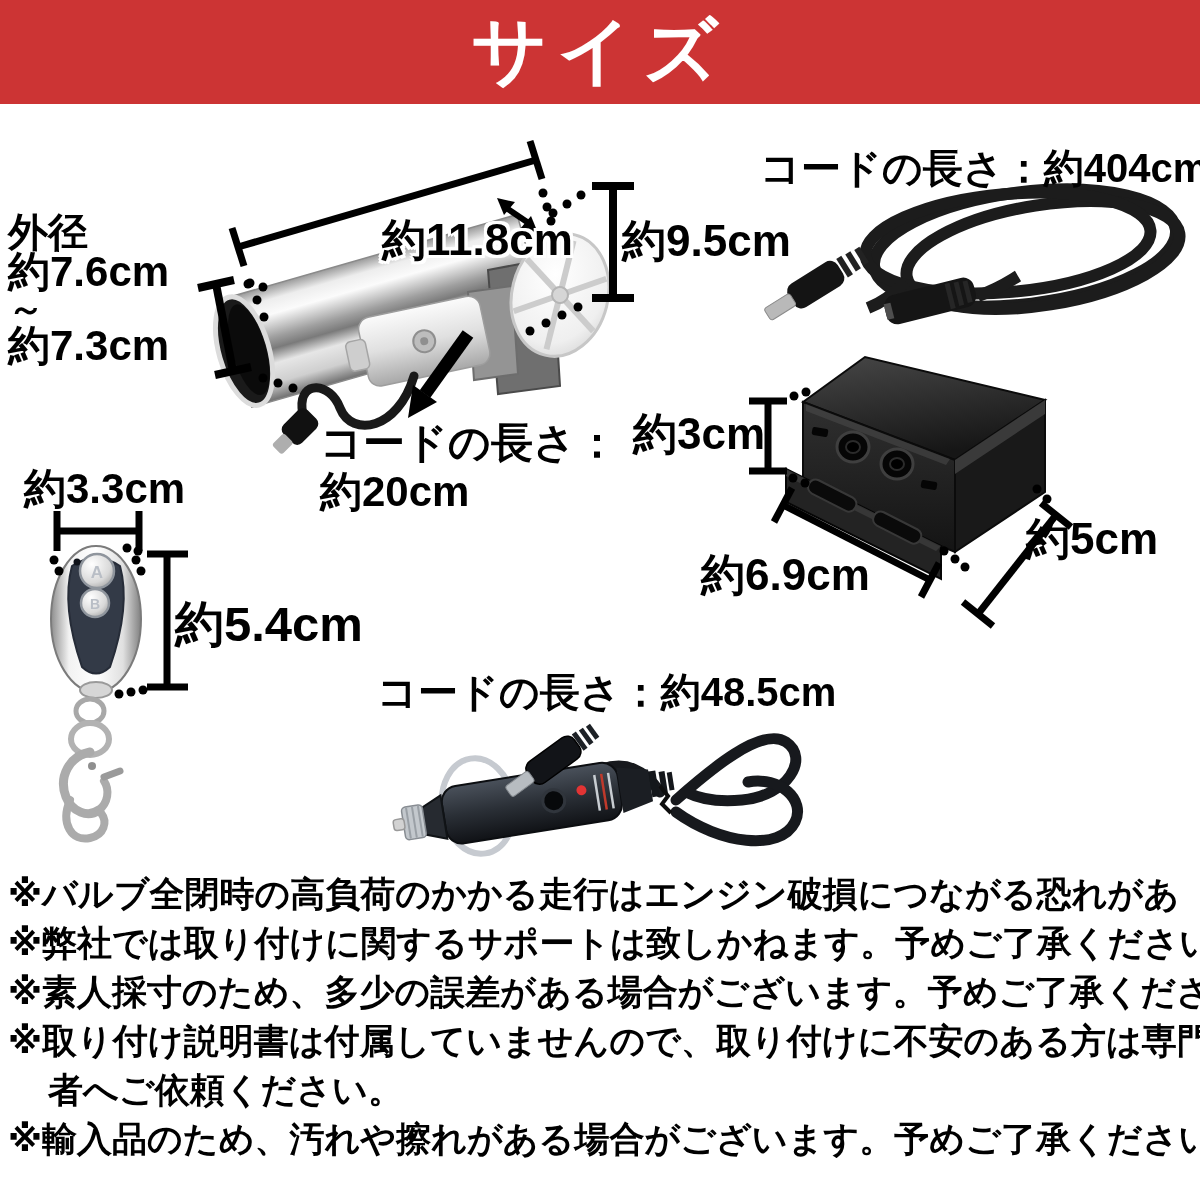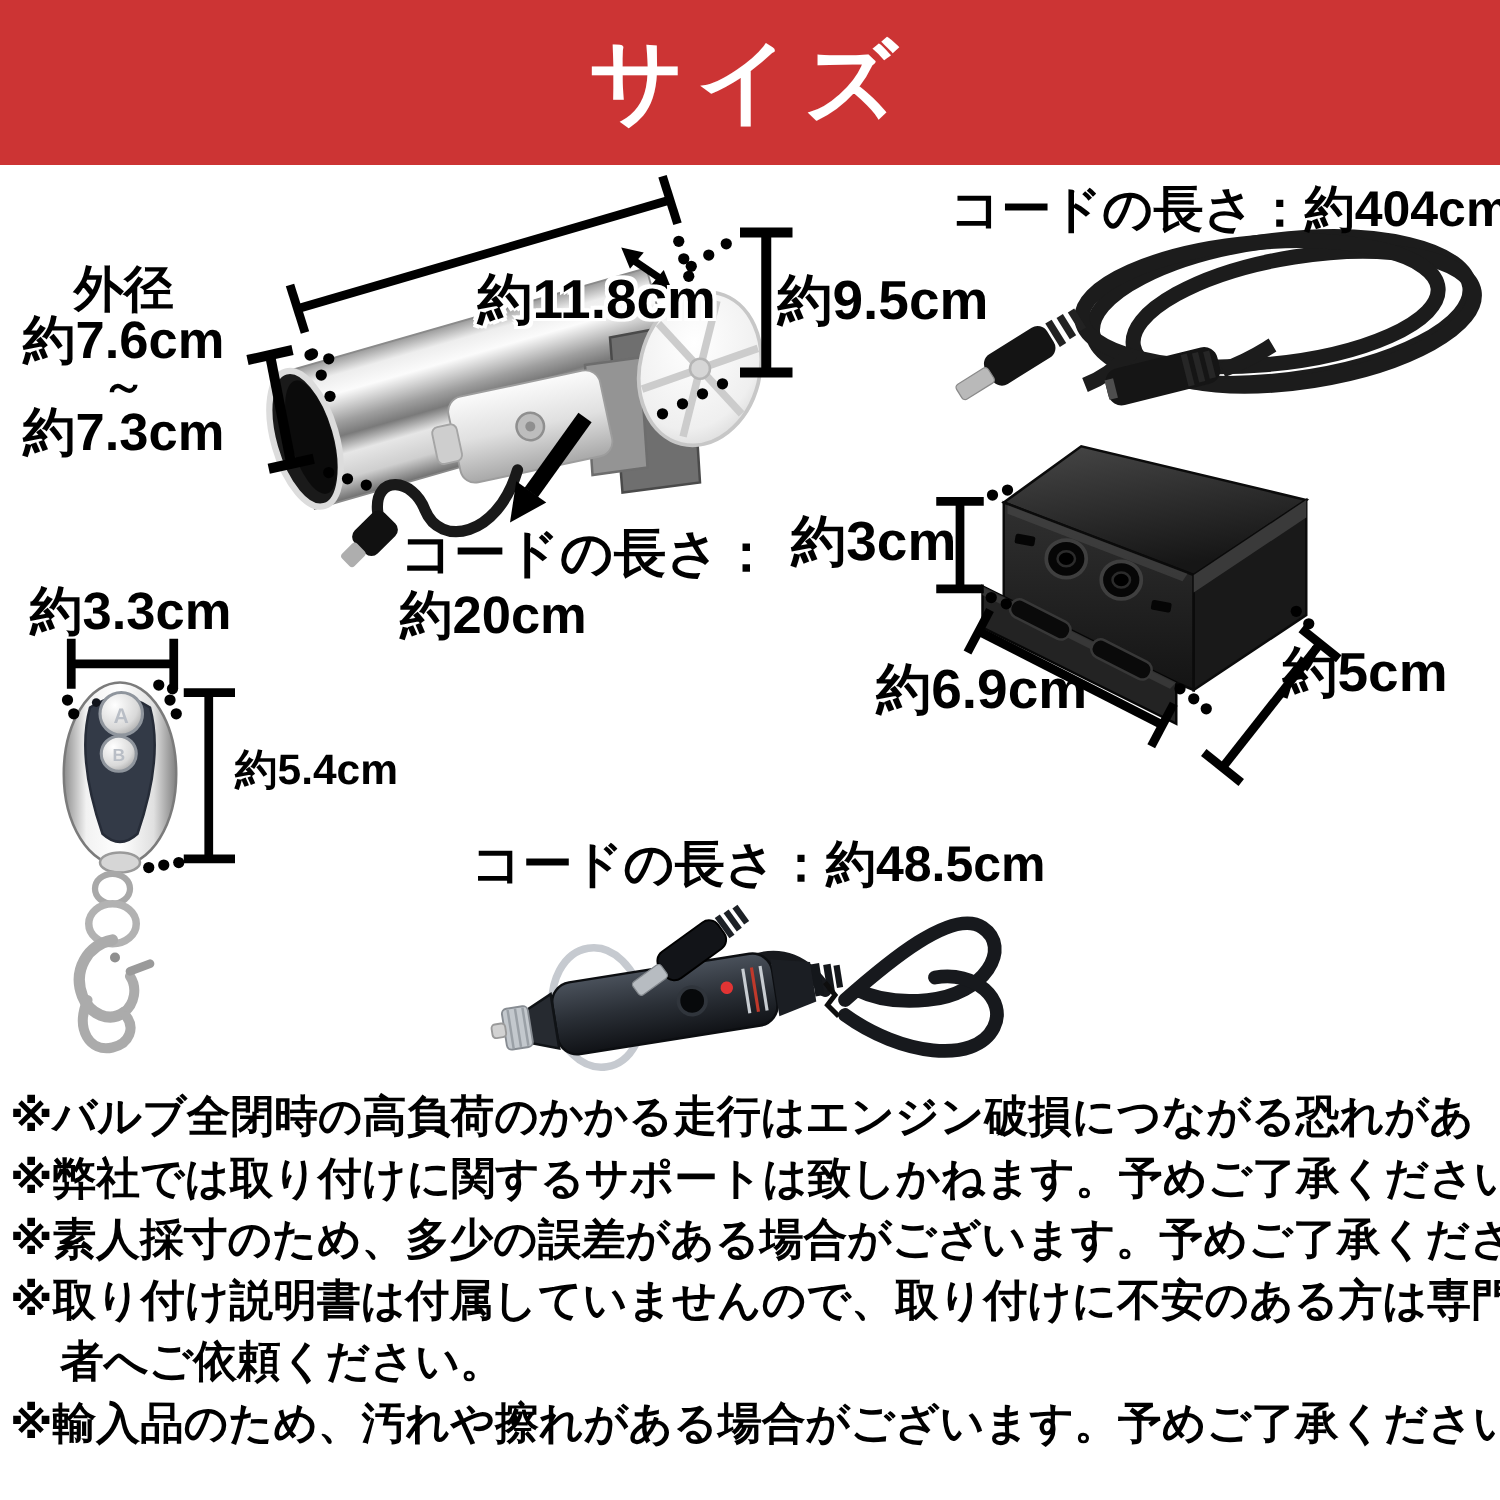--- a/index.html
+++ b/index.html
@@ -1,41 +1,41 @@
 <!DOCTYPE html>
 <html><head>
 <meta charset="utf-8">
 <style>
   html,body{margin:0;padding:0;background:#fff;}
   .stage{
     position:relative;width:1200px;height:1200px;background:#ffffff;overflow:hidden;
     font-family:"Liberation Sans","DejaVu Sans",sans-serif;color:#000;
   }
   .hdr{
-    position:absolute;left:0;top:0;width:1200px;height:132px;background:#cc3434;
+    position:absolute;left:0;top:0;width:1200px;height:104px;background:#cc3434;
     display:flex;align-items:center;justify-content:center;
   }
   .hdr-title{color:#ffffff;font-size:74px;font-weight:bold;letter-spacing:10px;}
   .illus{position:absolute;left:0;top:0;width:1200px;height:1200px;}
   .lbl{position:absolute;font-weight:bold;white-space:nowrap;line-height:1.05;z-index:3;}
   .lbl-28   {left:252px;top:140px;font-size:44px;}
   .lbl-118  {left:382px;top:217px;font-size:44px;
              text-shadow:-3px -3px 0 #fff,3px -3px 0 #fff,-3px 3px 0 #fff,3px 3px 0 #fff,0 -3px 0 #fff,0 3px 0 #fff,-3px 0 0 #fff,3px 0 0 #fff;}
   .lbl-95   {left:622px;top:218px;font-size:44px;}
-  .lbl-dia  {left:8px;top:212px;width:182px;text-align:center;}
+  .lbl-dia  {left:8px;top:212px;width:182px;}
   .lbl-dia div{font-size:40px;font-weight:bold;line-height:40px;}
   .lbl-dia .val{font-size:42px;}
   .lbl-dia .tilde{font-size:36px;line-height:34px;}
   .lbl-cord20{left:320px;top:418px;font-size:42px;line-height:49px;}
   .lbl-404  {left:760px;top:147px;font-size:40px;}
   .lbl-3    {left:633px;top:411px;font-size:44px;}
-  .lbl-69   {left:701px;top:529px;font-size:44px;}
+  .lbl-69   {left:701px;top:552px;font-size:44px;}
   .lbl-5    {left:1026px;top:516px;font-size:44px;}
   .lbl-33   {left:24px;top:467px;font-size:42px;}
-  .lbl-54   {left:188px;top:599px;font-size:34px;}
+  .lbl-54   {left:175px;top:599px;font-size:49px;}
   .lbl-485  {left:377px;top:671px;font-size:40px;}
   .notes{position:absolute;left:8px;top:869px;width:1188px;z-index:3;}
   .note-line{font-size:35px;font-weight:bold;line-height:49px;white-space:nowrap;}
   .note-line.cont{padding-left:40px;}
 </style>
 </head>
 <body>
 
 <div class="stage">
 

